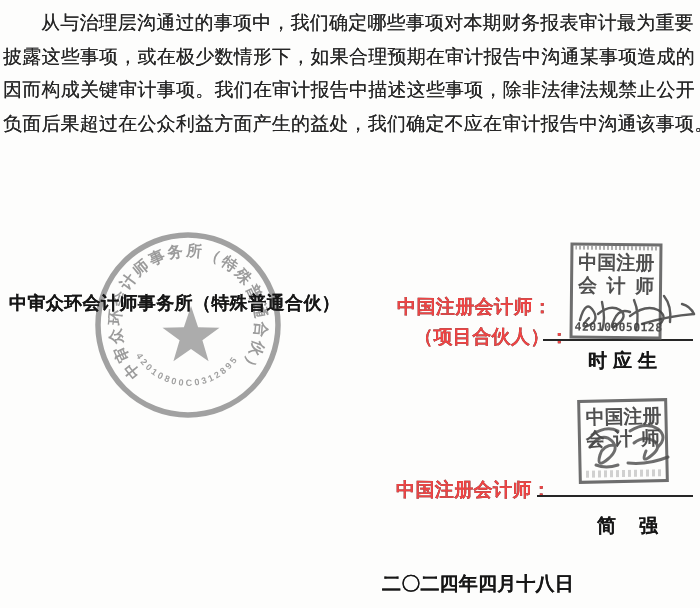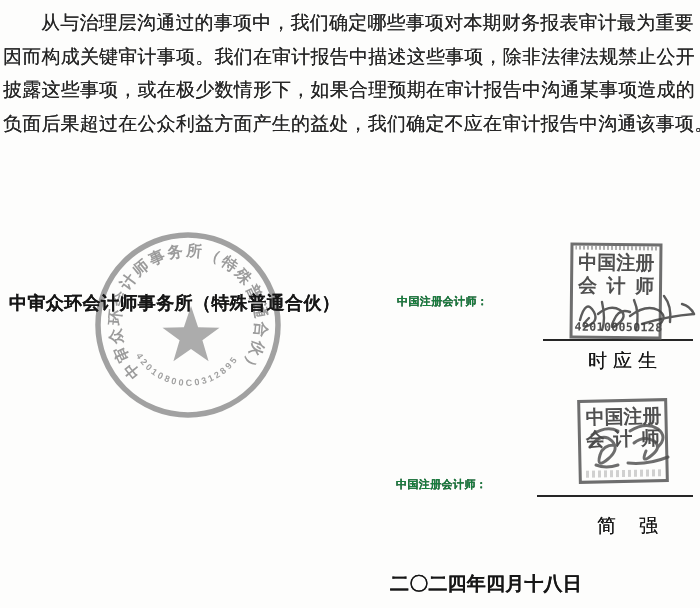--- a/index.html
+++ b/index.html
@@ -23,21 +23,21 @@
   .firm-name{
     position:absolute;left:9px;top:291px;width:340px;
     font-size:18px;font-weight:700;color:#161616;
     letter-spacing:.4px;z-index:3;white-space:nowrap;
     text-shadow:0 0 .6px #333;
   }
   
   .seal{position:absolute;left:94px;top:228px;z-index:2;opacity:.92;}
   
   .lbl{
-    position:absolute;font-size:11px;font-weight:700;color:#15803d;
+    position:absolute;font-size:19px;font-weight:700;color:#ef4444;
     letter-spacing:.4px;white-space:nowrap;text-shadow:0 0 .5px #333;
   }
   .lbl-cpa1{left:397px;top:294px;}
   .lbl-partner{left:414px;top:324px;}
   .lbl-cpa2{left:396px;top:477px;}
   
   .stamp{
     position:absolute;border:3px solid #6e6e6e;background:rgba(255,255,255,0);
     z-index:2;box-sizing:border-box;
   }
@@ -70,46 +70,46 @@
   }
   
   .sig{position:absolute;z-index:4;}
   .sig1{left:572px;top:286px;}
   .sig2{left:582px;top:413px;}
   
   .sigline{position:absolute;border-bottom:2.5px solid #262626;z-index:1;}
   .sigline1{left:543px;top:339px;width:150px;}
   .sigline2{left:537px;top:495px;width:156px;}
   .sig-name{
-    position:absolute;font-size:19px;font-weight:400;color:#161616;
+    position:absolute;font-size:19px;font-weight:700;color:#161616;
     white-space:nowrap;text-shadow:0 0 .6px #333;
   }
   .name1{left:588px;top:348px;letter-spacing:6px;}
   .name2{left:597px;top:513px;letter-spacing:2px;}
   
   .footer-place{
     position:absolute;left:117px;top:571px;font-size:19px;font-weight:700;
     color:#161616;white-space:nowrap;text-shadow:0 0 .6px #333;
   }
   .footer-date{
     position:absolute;left:382px;top:571px;font-size:19px;font-weight:700;
-    color:#161616;white-space:nowrap;letter-spacing:.2px;text-shadow:0 0 .6px #333;margin-left:8px;
+    color:#161616;white-space:nowrap;letter-spacing:.2px;text-shadow:0 0 .6px #333;
   }
   
   .seal text{font-family:"Liberation Sans","DejaVu Sans",sans-serif;}
 </style>
 </head>
 <body>
 
 <div class="page">
 
   <div class="para">
     <div class="pline indent">从与治理层沟通过的事项中，我们确定哪些事项对本期财务报表审计最为重要，</div>
+    <div class="pline">披露这些事项，或在极少数情形下，如果合理预期在审计报告中沟通某事项造成的</div>
     <div class="pline">因而构成关键审计事项。我们在审计报告中描述这些事项，除非法律法规禁止公开</div>
-    <div class="pline">披露这些事项，或在极少数情形下，如果合理预期在审计报告中沟通某事项造成的</div>
     <div class="pline">负面后果超过在公众利益方面产生的益处，我们确定不应在审计报告中沟通该事项。</div>
   </div>
 
   <svg class="seal" width="190" height="195" viewBox="0 0 190 195">
     <defs>
       <path id="ringPath" d="M 47 145 A 68 68 0 1 1 141 145"></path>
       <path id="serialPath" d="M 40 124 A 60 60 0 0 0 148 124"></path>
     </defs>
     <circle cx="94" cy="97" r="90" fill="none" stroke="#878787" stroke-width="5.5" opacity=".85"></circle>
     <polygon opacity=".8" fill="#8f8f8f" points="97,78 104.1,99.3 125.5,99.7 108.4,112.3 114.6,133.3 97,121 79.4,133.3 85.6,112.3 68.5,99.7 89.9,99.3"></polygon>
@@ -117,20 +117,21 @@
       <textPath href="#ringPath">中审众环会计师事务所（特殊普通合伙）</textPath>
     </text>
     <text font-size="9" font-weight="bold" fill="#8d8d8d" letter-spacing="2.6" opacity=".9">
       <textPath href="#serialPath" startOffset="4">42010800C0312895</textPath>
     </text>
   </svg>
 
   <div class="firm-name">中审众环会计师事务所（特殊普通合伙）</div>
 
   <div class="lbl lbl-cpa1">中国注册会计师：</div>
+  <div class="lbl lbl-partner">（项目合伙人）：</div>
 
   <div class="stamp stamp1">
     <div class="micro"></div>
     <div class="srow srow1">中国注册</div>
     <div class="srow srow2">会计师</div>
     <div class="sserial">420100050128</div>
   </div>
 
   <svg class="sig sig1" width="128" height="52" viewBox="0 0 128 52">
     <g fill="none" stroke="#3f3f3f" stroke-width="2.4" stroke-linecap="round" opacity=".85">

